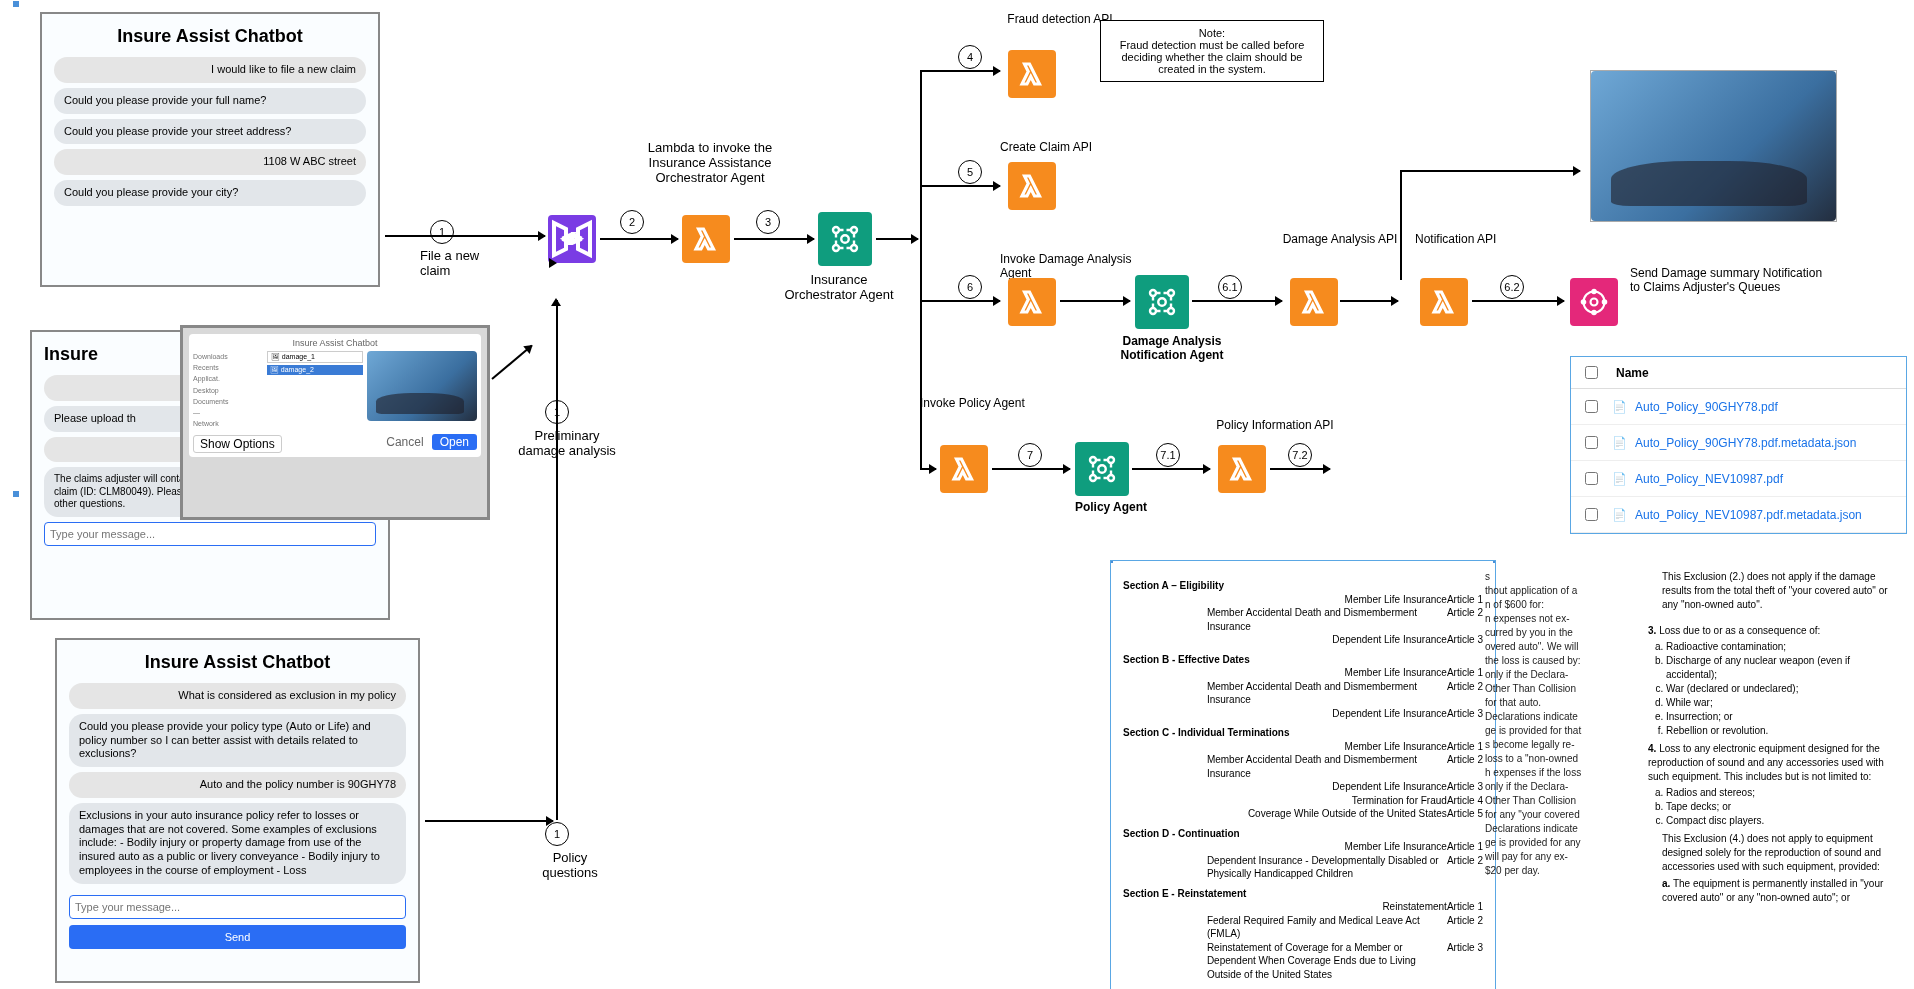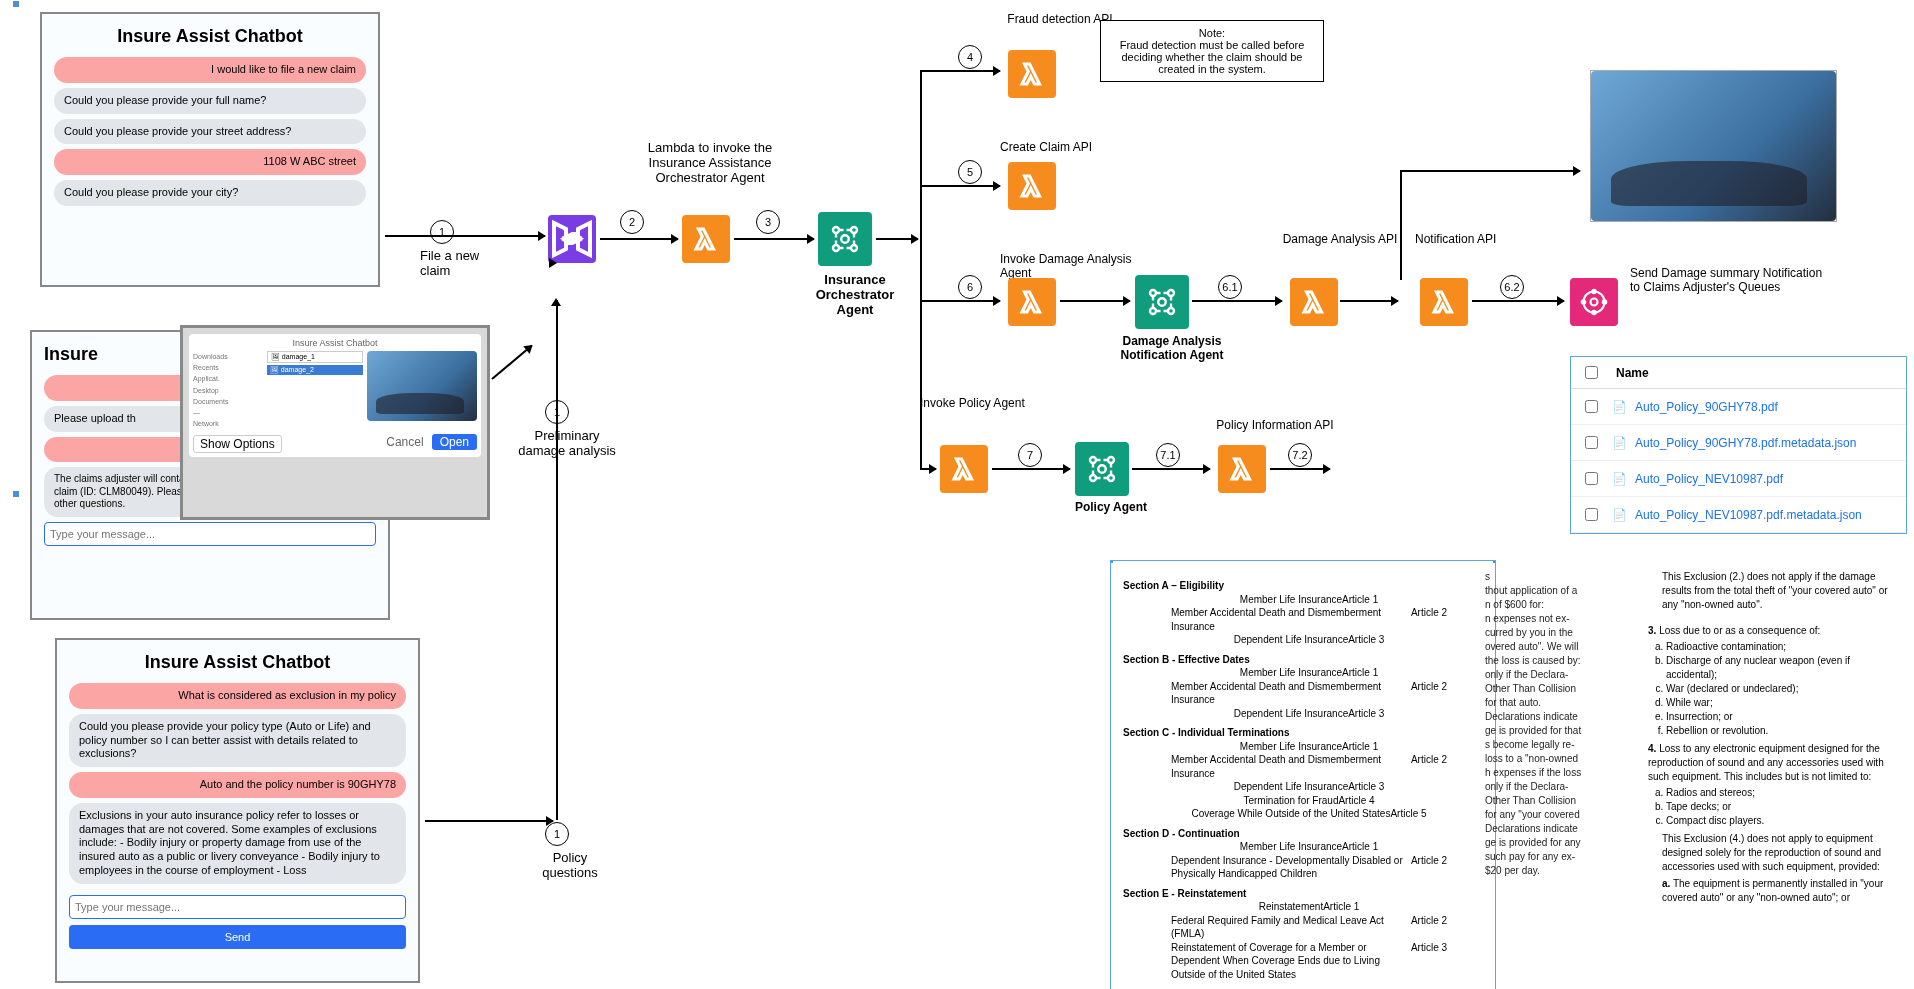--- a/index.html
+++ b/index.html
@@ -2,21 +2,21 @@
 <html><head>
 <meta charset="utf-8">
 <style>
 html,body{margin:0;padding:0;font-family:Arial,Helvetica,sans-serif;background:#fff;color:#000;font-size:11px}
 #stage{position:relative;width:1914px;height:989px;overflow:hidden}
 .abs{position:absolute}
 .chatbox{border:2px solid #888;background:#fafdff;padding:8px 12px;box-sizing:border-box}
 .chat-title{text-align:center;font-weight:700;font-size:18px;margin:4px 0 10px}
 .bubble{border-radius:14px;padding:6px 10px;margin:5px 0;font-size:11px;max-width:100%;box-sizing:border-box;line-height:1.25}
 .bot{background:#e2e6ea;text-align:left}
-.user{background:#fca5a5;text-align:right;margin-left:auto;display:block}
+.user{background:#e5e5e5;text-align:right;margin-left:auto;display:block}
 .send-btn{background:#2a6df4;color:#fff;border:none;border-radius:4px;width:100%;padding:6px;font-size:11px}
 .type-input{width:100%;border:1px solid #2a6df4;border-radius:4px;padding:5px;font-size:11px;box-sizing:border-box}
 .circ{border:1.5px solid #000;border-radius:50%;width:22px;height:22px;display:flex;align-items:center;justify-content:center;font-size:11px;background:#fff}
 .lbl{font-size:13px}
 .lbl-sm{font-size:12px}
 .lambda{width:48px;height:48px;background:#f68b1e;border-radius:4px;display:flex;align-items:center;justify-content:center}
 .lambda svg{width:30px;height:30px}
 .agent{width:54px;height:54px;background:#0f9d7e;border-radius:4px;display:flex;align-items:center;justify-content:center}
 .agent svg{width:36px;height:36px}
 .gateway{width:48px;height:48px;background:#7a3ce4;border-radius:4px;display:flex;align-items:center;justify-content:center;color:#fff;font-size:9px}
@@ -25,21 +25,21 @@
 .note-box{border:1px solid #000;padding:6px;font-size:11px;text-align:center;background:#fff}
 .arrow-line{position:absolute;height:2px;background:#000}
 .arrow-line:after{content:"";position:absolute;right:-1px;top:-4px;border-left:8px solid #000;border-top:5px solid transparent;border-bottom:5px solid transparent}
 .vline{position:absolute;width:2px;background:#000}
 .file-list{border:1px solid #5aa7e4;background:#fff;font-size:12px}
 .file-list .hdr{display:flex;align-items:center;padding:6px 10px;border-bottom:1px solid #ddd;font-weight:700}
 .file-row{display:flex;align-items:center;padding:8px 10px;color:#1a73e8;border-bottom:1px solid #eee;gap:8px}
 .file-row input{margin-right:6px}
 .doc-card{border:1.5px solid #5aa7e4;background:#fff;padding:12px;font-size:10px;line-height:1.35}
 .sectionH{font-weight:700;margin-top:6px}
-.artrow{display:flex;justify-content:center;width:100%}
+.artrow{display:flex;justify-content:flex-end;width:100%}
 .policy-col{font-size:10px;line-height:1.4}
 .screenshot-frame{border:3px solid #888;background:#d9d9d9;box-sizing:border-box;padding:6px}
 .carimg{width:100%;height:100%;background:linear-gradient(135deg,#6fa8d6 0%,#3b6fa0 60%,#232e3f 100%);border-radius:4px;position:relative}
 .carimg:after{content:"";position:absolute;left:8%;bottom:10%;width:80%;height:30%;background:rgba(30,30,40,.6);border-radius:40% 40% 10% 10%}
 .sel-handle{width:6px;height:6px;background:#4a90d9;position:absolute;border:1px solid #fff}
 </style>
 </head>
 <body>
 
 <div id="stage">
@@ -139,21 +139,21 @@
   <div class="abs agent" style="left:818px;top:212px">
     <svg viewBox="0 0 24 24" fill="none" stroke="#fff" stroke-width="1.6">
         <circle cx="6" cy="6" r="2"></circle>
         <circle cx="6" cy="18" r="2"></circle>
         <circle cx="18" cy="6" r="2"></circle>
         <circle cx="18" cy="18" r="2"></circle>
         <circle cx="12" cy="12" r="2.5"></circle>
         <path d="M8 6h3m2 0h3M8 18h3m2 0h3M6 8v3m0 2v3M18 8v3m0 2v3"></path>
       </svg>
   </div>
-  <div class="abs lbl" style="left:800px;top:272px;width:110px;text-align:center;font-weight:700">Insurance Orchestrator Agent</div>
+  <div class="abs lbl" style="left:784px;top:272px;width:110px;text-align:center;font-weight:400">Insurance Orchestrator Agent</div>
 
   <div class="vline" style="left:920px;top:70px;height:400px"></div>
 
   <div class="arrow-line" style="left:920px;top:70px;width:80px"></div>
   <div class="abs circ" style="left:958px;top:45px">4</div>
   <div class="abs lbl-sm" style="left:1000px;top:12px;width:120px;text-align:center">Fraud detection API</div>
   <div class="abs lambda" style="left:1008px;top:50px">
       <svg viewBox="0 0 24 24" fill="none" stroke="#fff" stroke-width="2.5">
         <path d="M6 4h4l8 16h-4l-3-6-3 6H4l5-10z"></path>
       </svg>
@@ -388,21 +388,21 @@
         <div>Declarations indicate</div>
         <div>ge is provided for that</div>
         <div>s become legally re-</div>
         <div>loss to a "non-owned</div>
         <div>h expenses if the loss</div>
         <div>only if the Declara-</div>
         <div>Other Than Collision</div>
         <div>for any "your covered</div>
         <div>Declarations indicate</div>
         <div>ge is provided for any</div>
-        <div>such pay for any ex-</div>
+        <div>will pay for any ex-</div>
         <div>$20 per day.</div>
       </div>
   </div>
 
   <div class="abs policy-col" style="left:1648px;top:570px;width:255px">
     <div style="margin-left:14px">This Exclusion (2.) does not apply if the damage results from the total theft of "your covered auto" or any "non-owned auto".</div>
     <div style="margin-top:12px"><b>3.</b> <span>Loss due to or as a consequence of:</span></div>
     <ol id="p3list" type="a" style="margin:2px 0 4px 18px;padding:0">
         <li>Radioactive contamination;</li>
         <li>Discharge of any nuclear weapon (even if accidental);</li>

